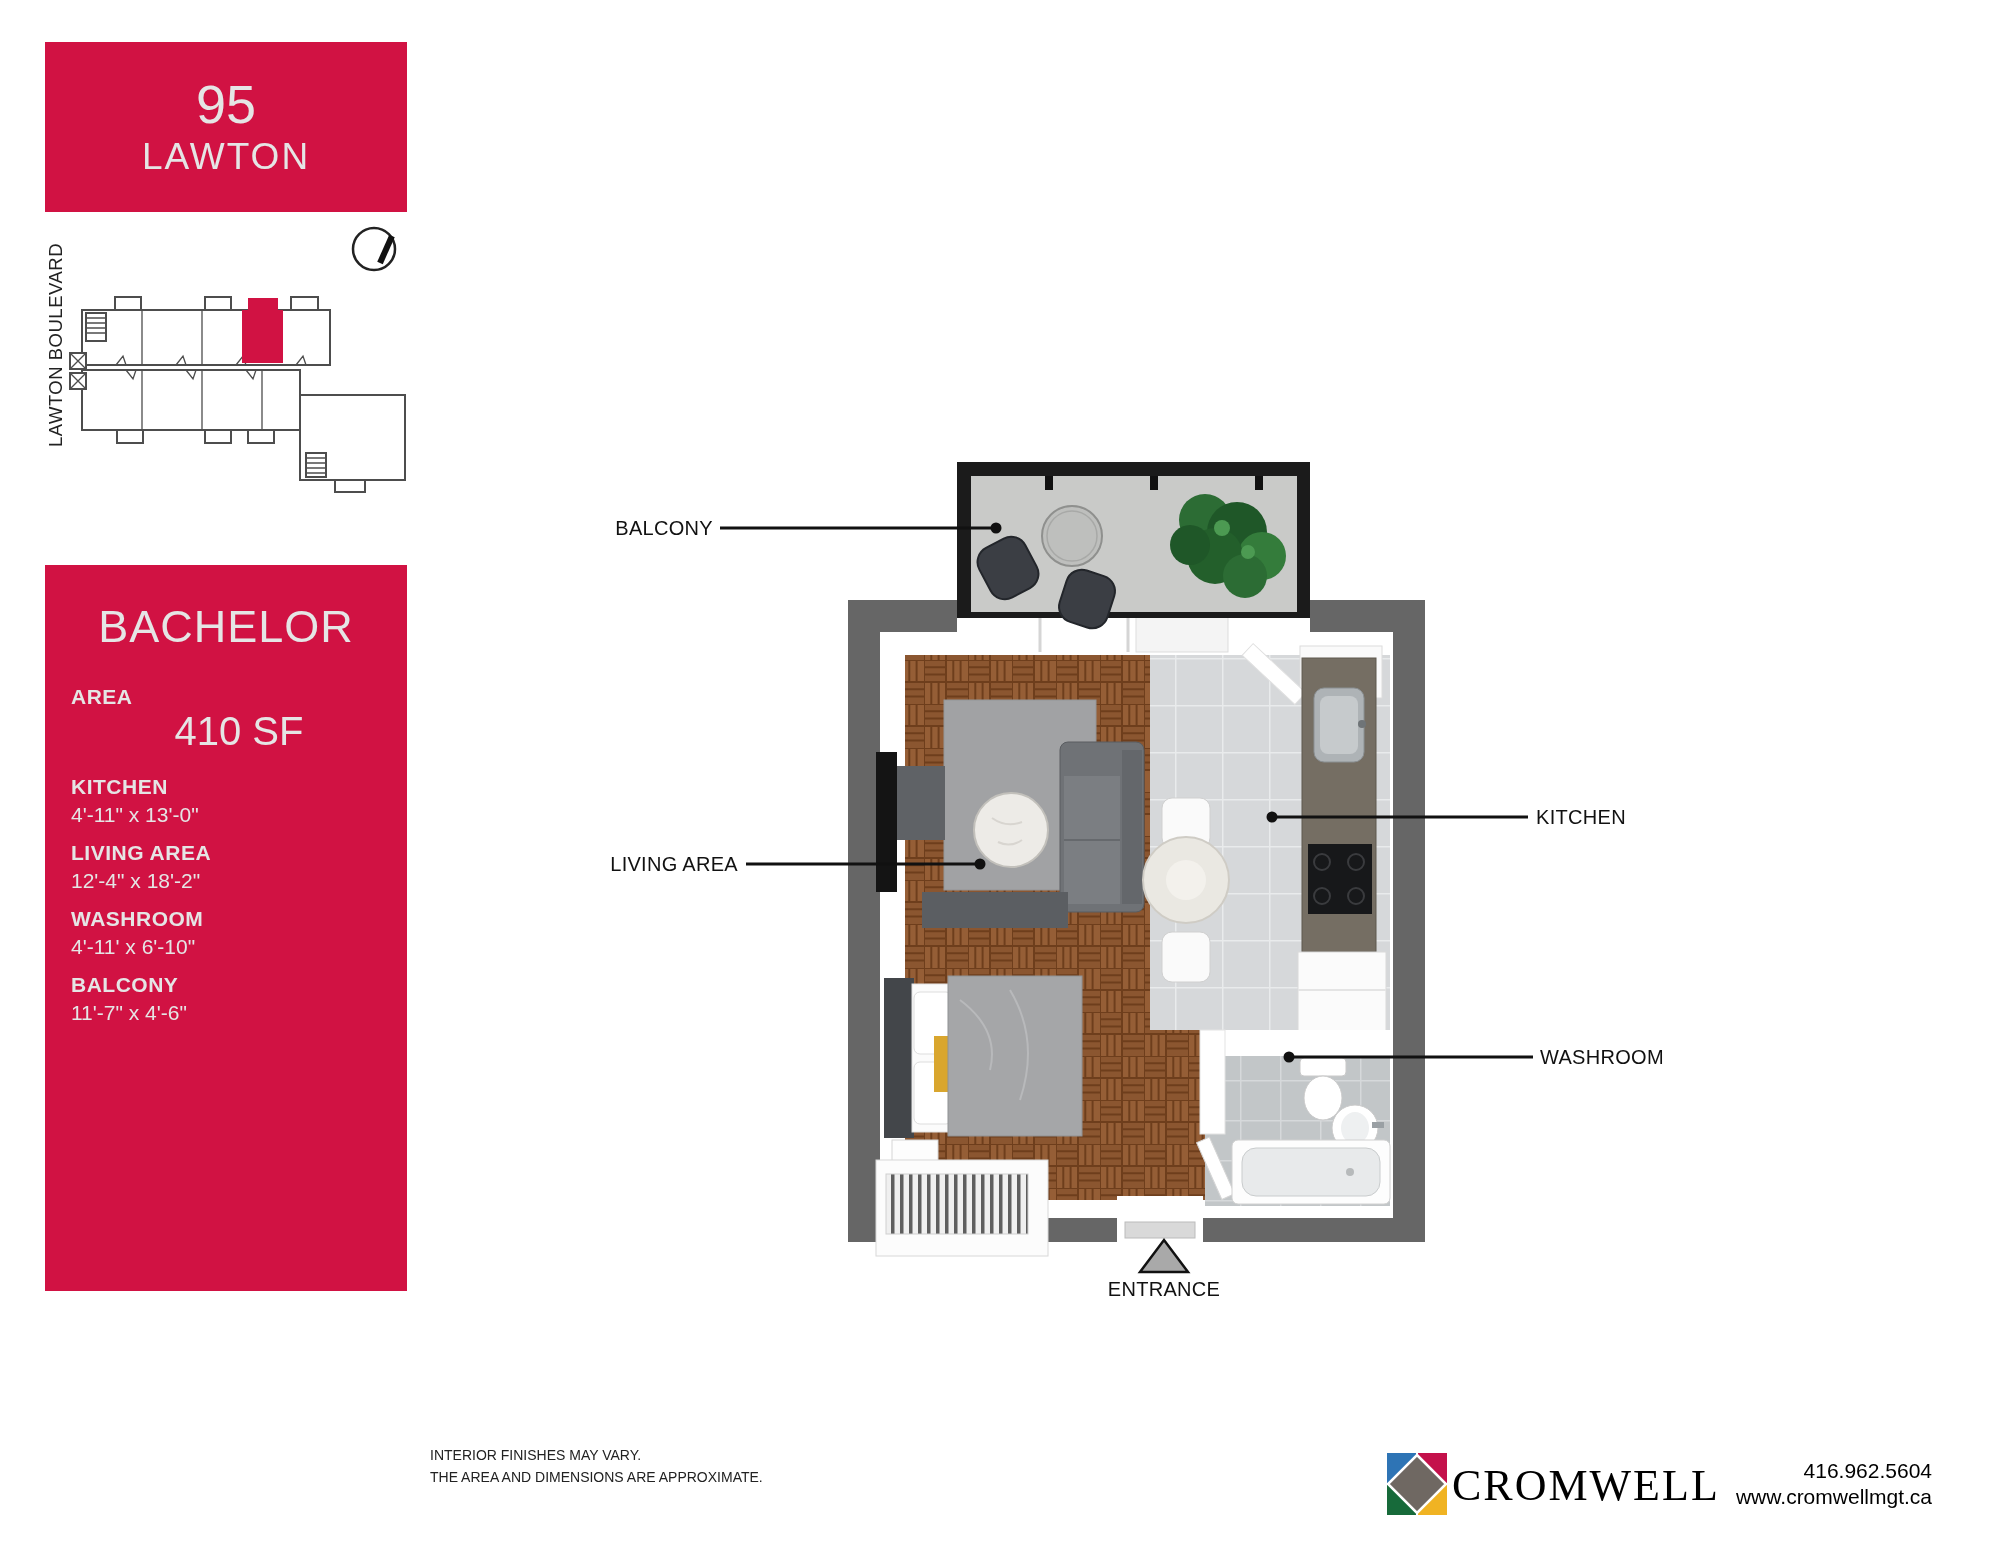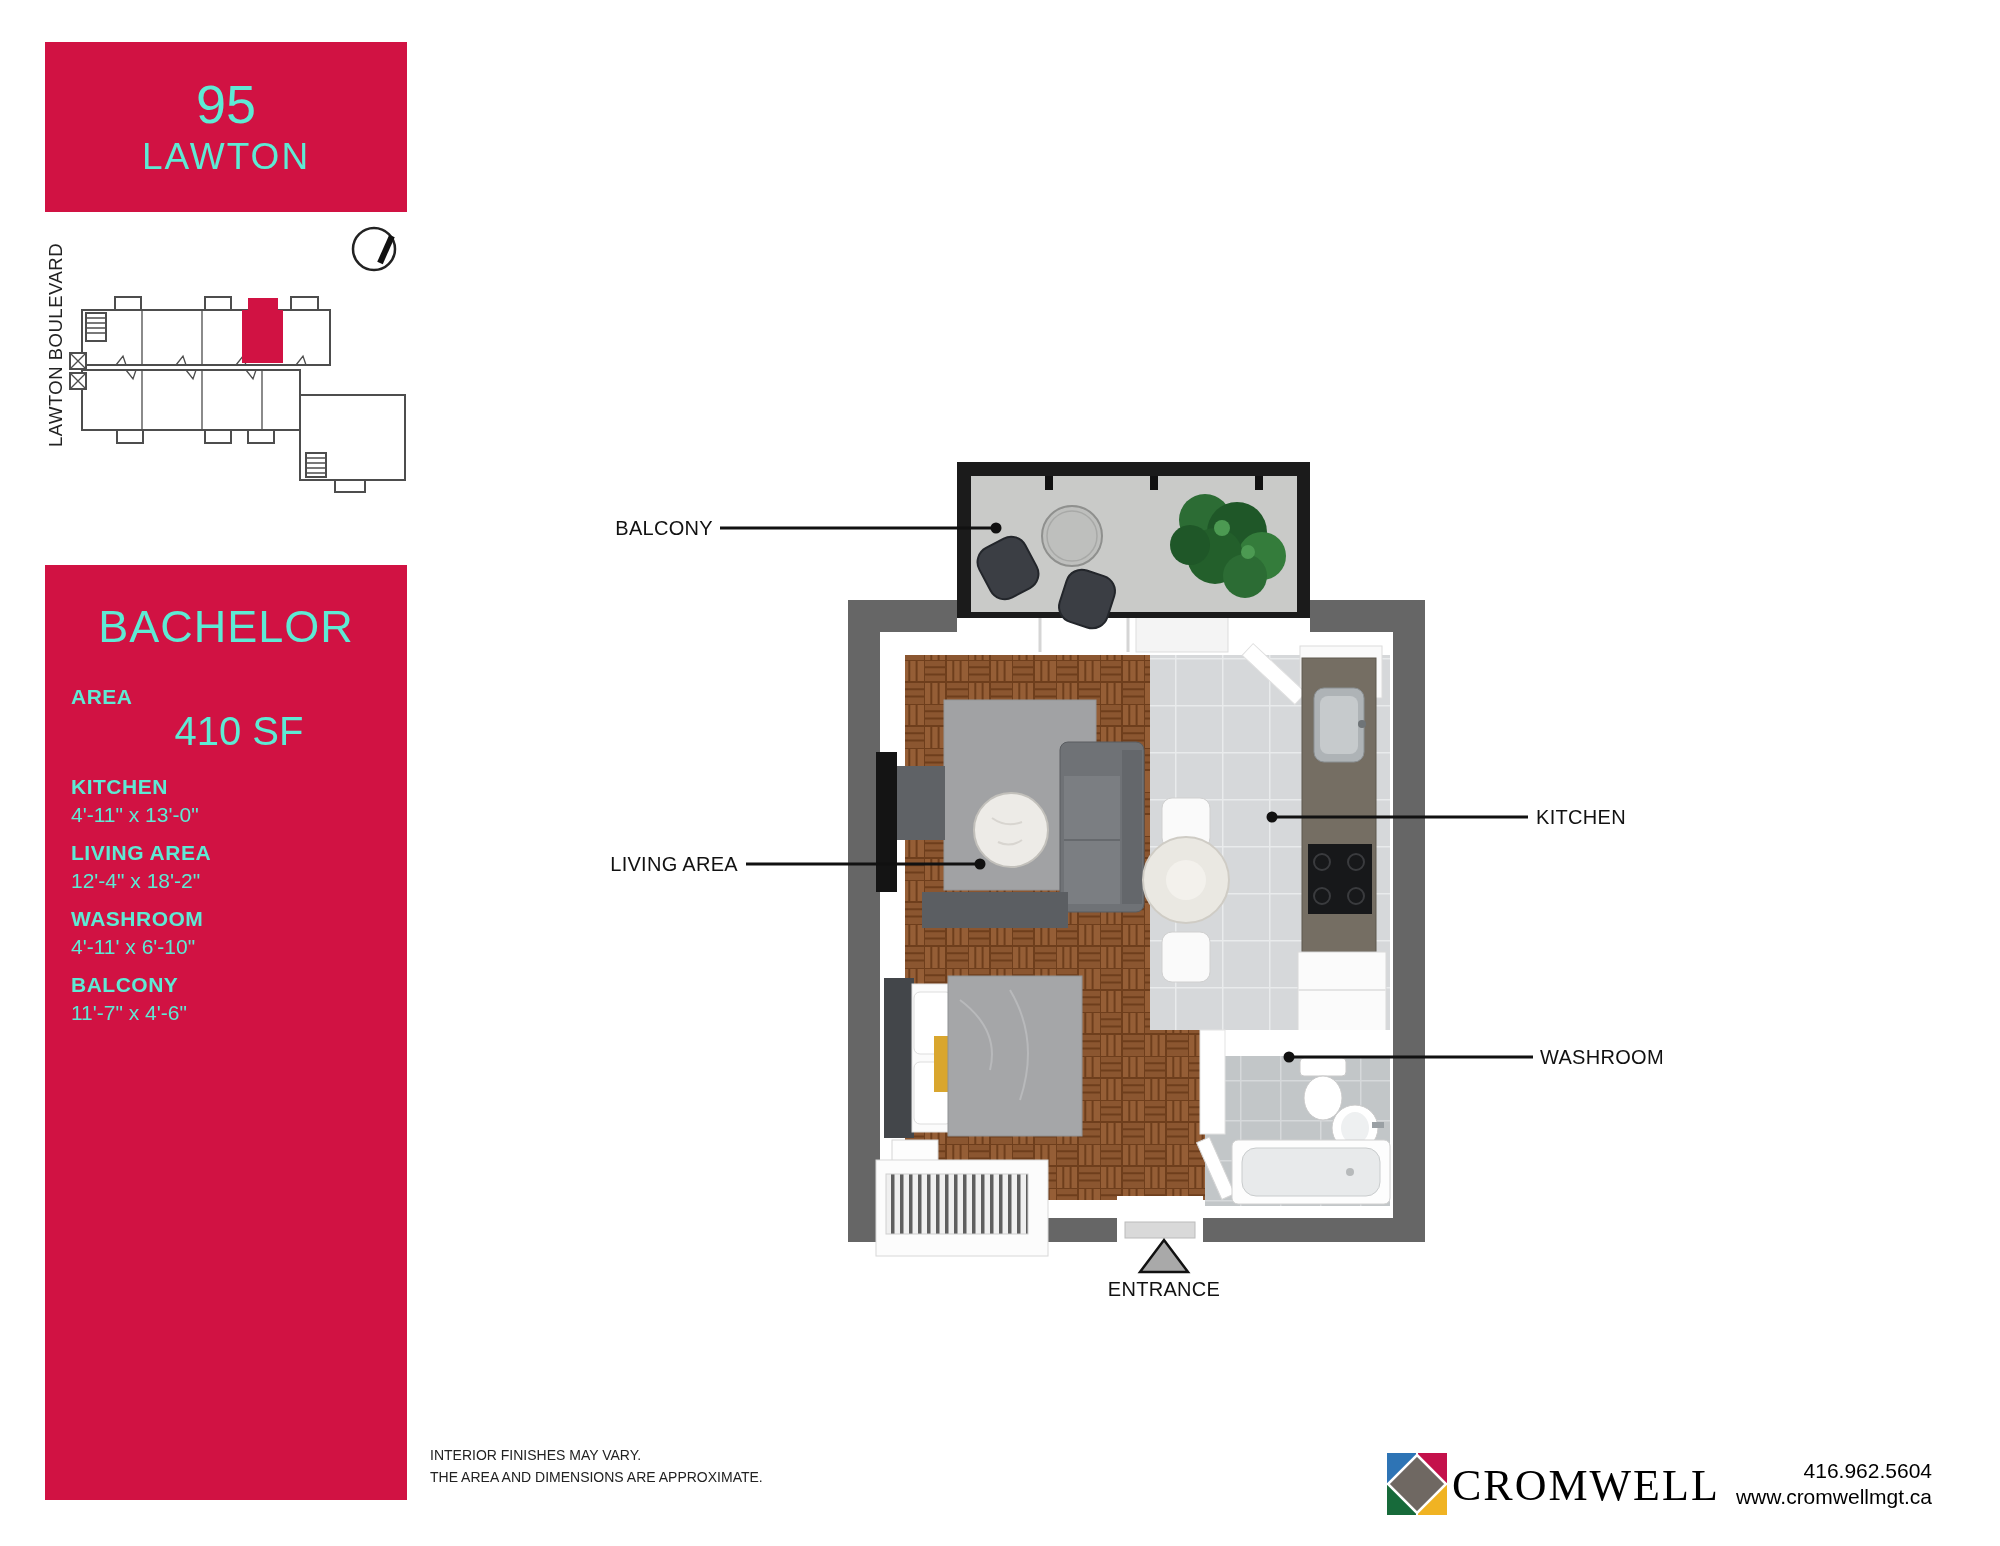--- a/index.html
+++ b/index.html
@@ -1,26 +1,26 @@
 <!DOCTYPE html>
 <html><head>
 <meta charset="utf-8">
 <style>
   html,body{margin:0;padding:0;background:#fff;}
   .page{position:relative;width:2000px;height:1546px;background:#ffffff;
         font-family:"Liberation Sans",sans-serif;overflow:hidden;}
 
   
-  .redbox{position:absolute;background:#D11243;color:#5eead4;}
+  .redbox{position:absolute;background:#D11243;color:#e5e5e5;}
   #box-address{left:45px;top:42px;width:362px;height:170px;
     display:flex;flex-direction:column;align-items:center;justify-content:center;}
   #box-address .num{font-size:54px;line-height:60px;}
   #box-address .name{font-size:37px;line-height:46px;letter-spacing:2px;}
 
-  #box-unit{left:45px;top:565px;width:362px;height:935px;}
+  #box-unit{left:45px;top:565px;width:362px;height:726px;}
   .bb-title{margin:36px 8px 0 8px;text-align:center;font-size:45px;letter-spacing:1px;}
   .bb-area-label{margin:32px 0 0 26px;font-size:21px;font-weight:bold;letter-spacing:0.5px;}
   .bb-area-value{margin:0 0 0 26px;font-size:40px;text-align:center;}
   .room{margin:20px 0 0 26px;}
   .room + .room{margin-top:13px;}
   .room-label{font-size:21px;font-weight:bold;letter-spacing:0.5px;line-height:25px;}
   .room-dims{font-size:21px;line-height:25px;margin-top:3px;}
 
   
   #drawing{position:absolute;left:0;top:0;}

